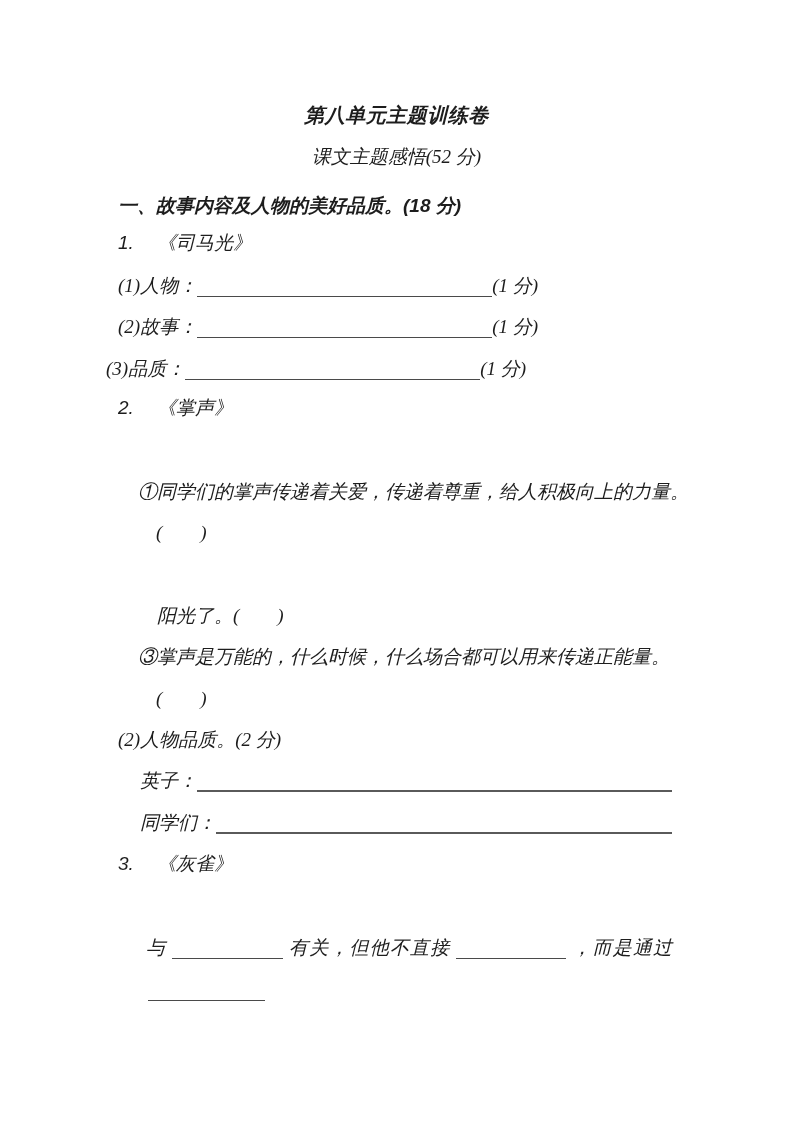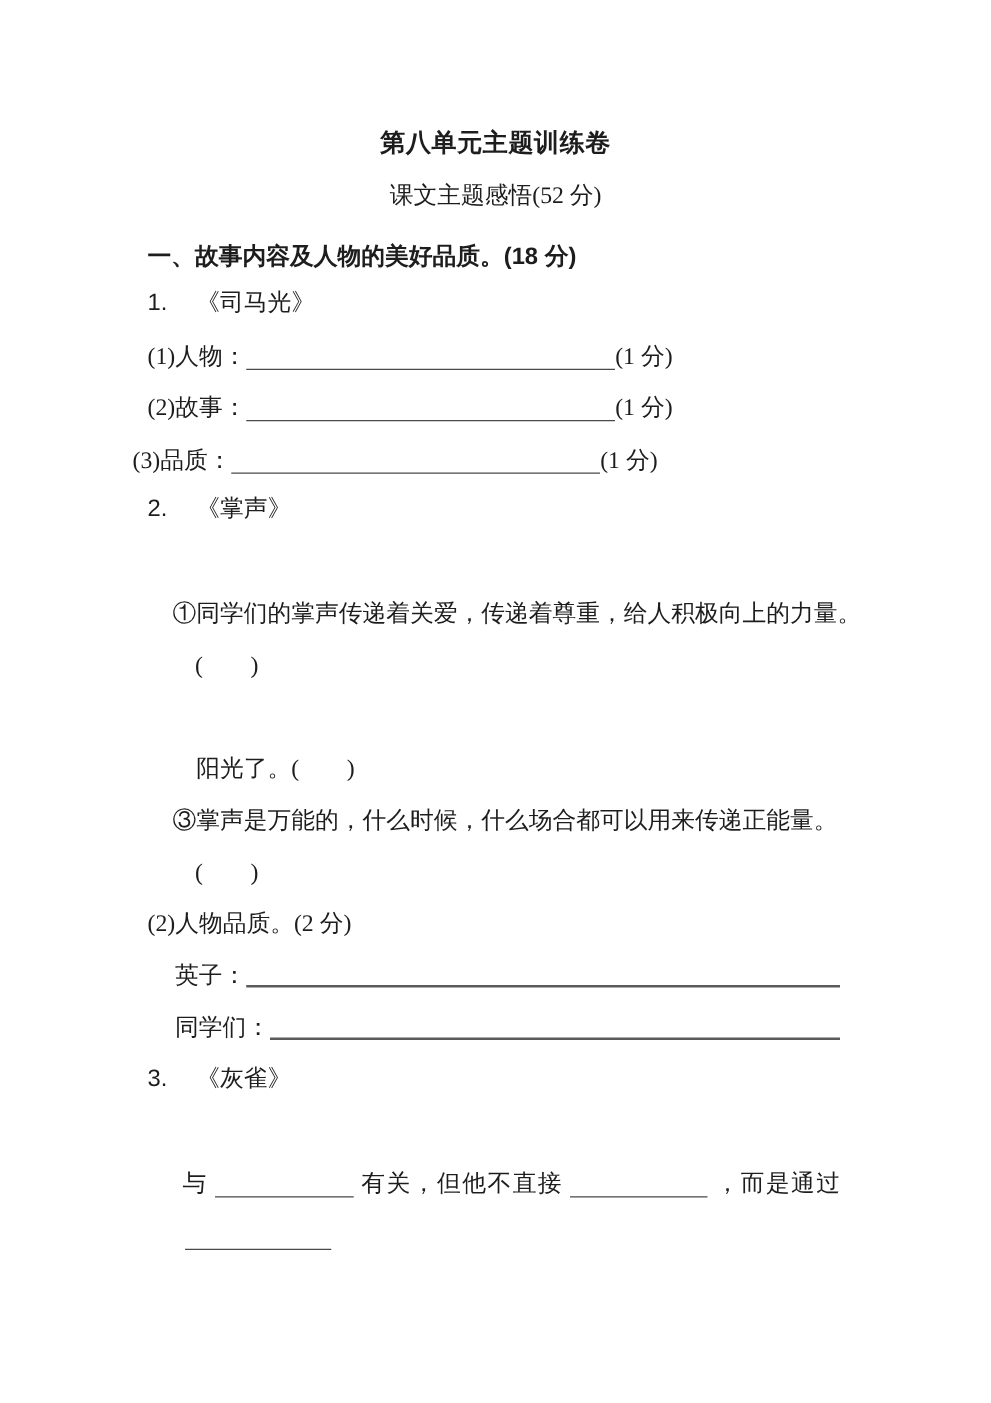--- a/index.html
+++ b/index.html
@@ -14,20 +14,21 @@
     background: #ffffff;
     color: #1d1d1d;
     font-family: "Liberation Serif", "DejaVu Serif", serif;
     font-size: 19px;
     overflow: hidden;
   }
   .line {
     position: absolute;
     line-height: 26px;
     white-space: nowrap;
+    font-style: italic;
   }
   .center {
     left: 0;
     width: 793px;
     text-align: center;
   }
   .hei {
     font-family: "Liberation Sans", "DejaVu Sans", sans-serif;
     font-weight: 700;
   }
@@ -41,21 +42,21 @@
     font-family: "Liberation Sans", "DejaVu Sans", sans-serif;
   }
   .blank {
     display: inline-block;
     height: 20px;
     border-bottom: 1.5px solid #4a4a4a;
     vertical-align: -5px;
   }
   .fill-line {
     display: flex;
-    align-items: flex-start;
+    align-items: center;
     width: 532px;
   }
   .fill-line .lbl { flex: 0 0 auto; }
   .fill-line .blank {
     flex: 1 1 auto;
     border-bottom-width: 2px;
     border-bottom-color: #5a5a5a;
   }
   .just {
     white-space: normal;

